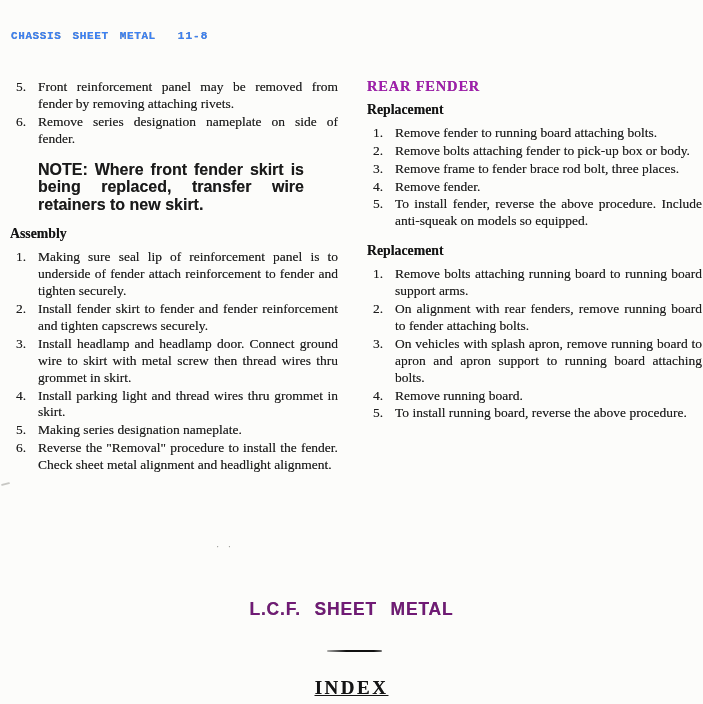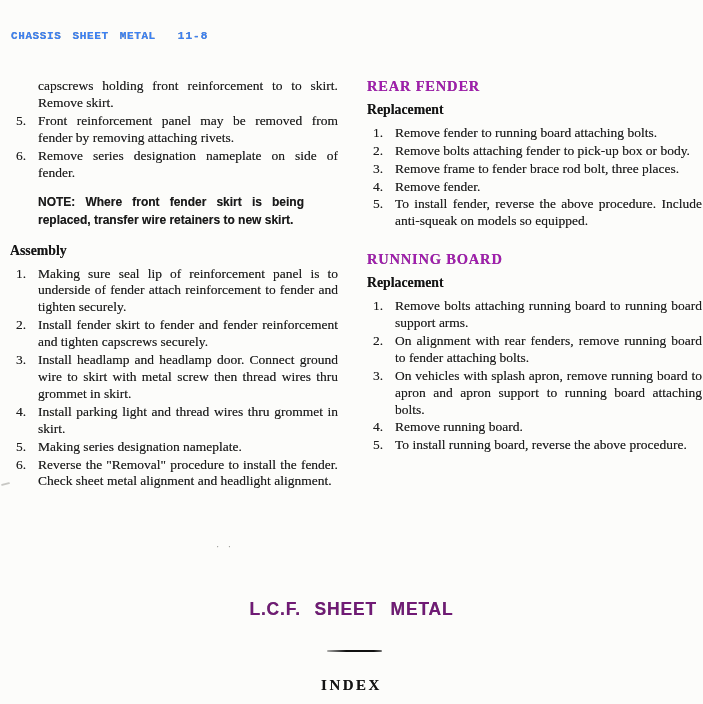--- a/index.html
+++ b/index.html
@@ -68,21 +68,21 @@
   }
   .list-item .item-text {
     flex: 1;
     text-align: justify;
   }
   .note {
     margin: 13px 28px 0 28px;
     width: 266px;
     font-family: "Liberation Sans", sans-serif;
     font-weight: bold;
-    font-size: 12px;
+    font-size: 16px;
     line-height: 17.6px;
     text-align: justify;
     color: #1a1a1a;
   }
   .mainhead {
     margin: 0;
     font-size: 14.5px;
     font-weight: bold;
     letter-spacing: 0.8px;
     color: #a21caf;
@@ -121,23 +121,24 @@
     border-radius: 2px;
   }
   .footer-index {
     position: absolute;
     top: 677px;
     left: 0;
     width: 703px;
     text-align: center;
     font-family: "Liberation Serif", serif;
     font-weight: bold;
-    font-size: 15px;
+    font-size: 19px;
     letter-spacing: 2.5px;
     color: #141414;
+    text-decoration: underline;
   }
 
   
   .artifact-tick {
     position: absolute;
     left: 1px;
     top: 483px;
     width: 9px;
     height: 2px;
     background: #9a9a96;
@@ -163,21 +164,20 @@
 
 <div class="page">
 
   <div class="page-header">
     <span>CHASSIS SHEET METAL</span><span class="page-num">11-8</span>
   </div>
 
   <div class="columns">
 
     <div class="col left">
-      <p class="intro">capscrews holding front reinforcement to to skirt. Remove skirt.</p>
       <div class="list">
           <div class="list-item">
             <span class="num">5.</span>
             <span class="item-text">Front reinforcement panel may be removed from fender by removing attaching rivets.</span>
           </div>
           <div class="list-item">
             <span class="num">6.</span>
             <span class="item-text">Remove series designation nameplate on side of fender.</span>
           </div>
         </div>
@@ -230,21 +230,20 @@
           <div class="list-item">
             <span class="num">4.</span>
             <span class="item-text">Remove fender.</span>
           </div>
           <div class="list-item">
             <span class="num">5.</span>
             <span class="item-text">To install fender, reverse the above procedure. Include anti-squeak on models so equipped.</span>
           </div>
         </div>
 
-      <h2 class="mainhead spaced">RUNNING BOARD</h2>
       <h3 class="subhead">Replacement</h3>
       <div class="list">
           <div class="list-item">
             <span class="num">1.</span>
             <span class="item-text">Remove bolts attaching running board to running board support arms.</span>
           </div>
           <div class="list-item">
             <span class="num">2.</span>
             <span class="item-text">On alignment with rear fenders, remove running board to fender attaching bolts.</span>
           </div>

